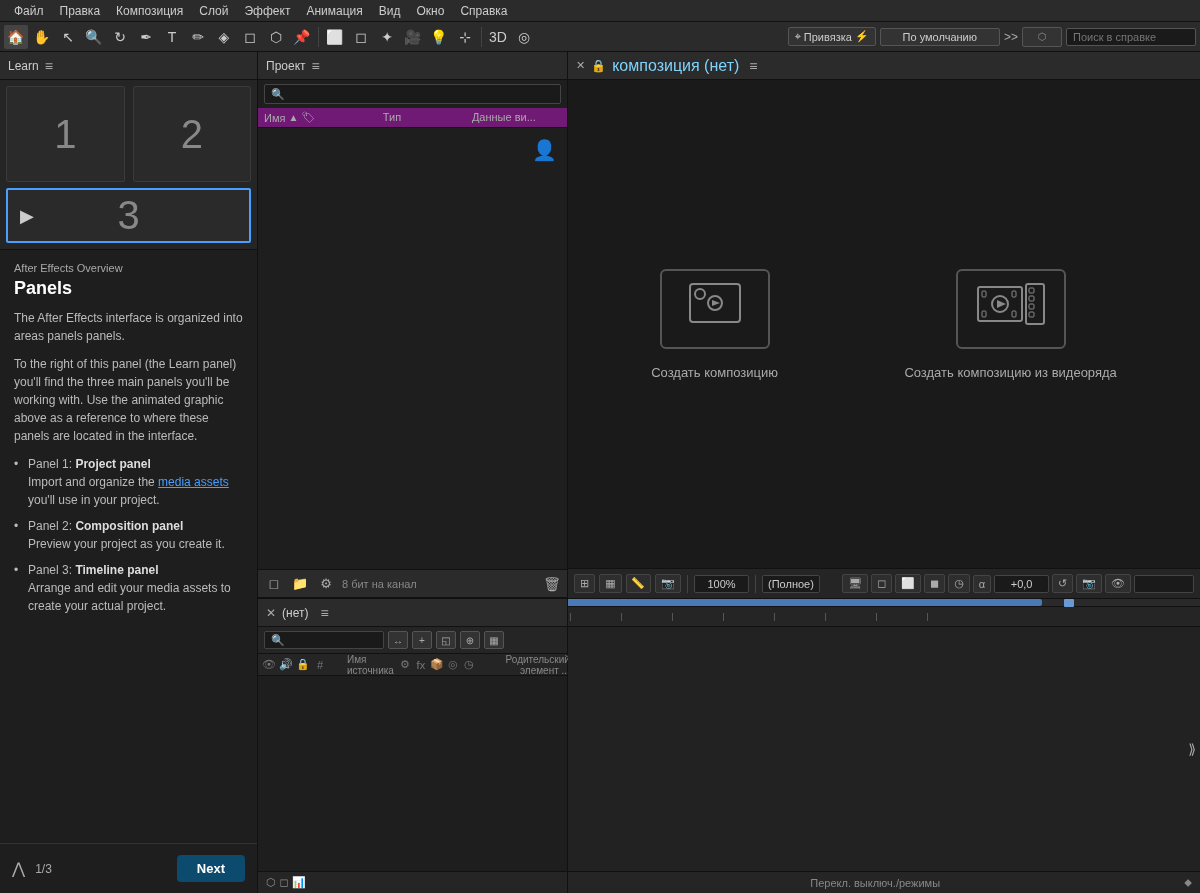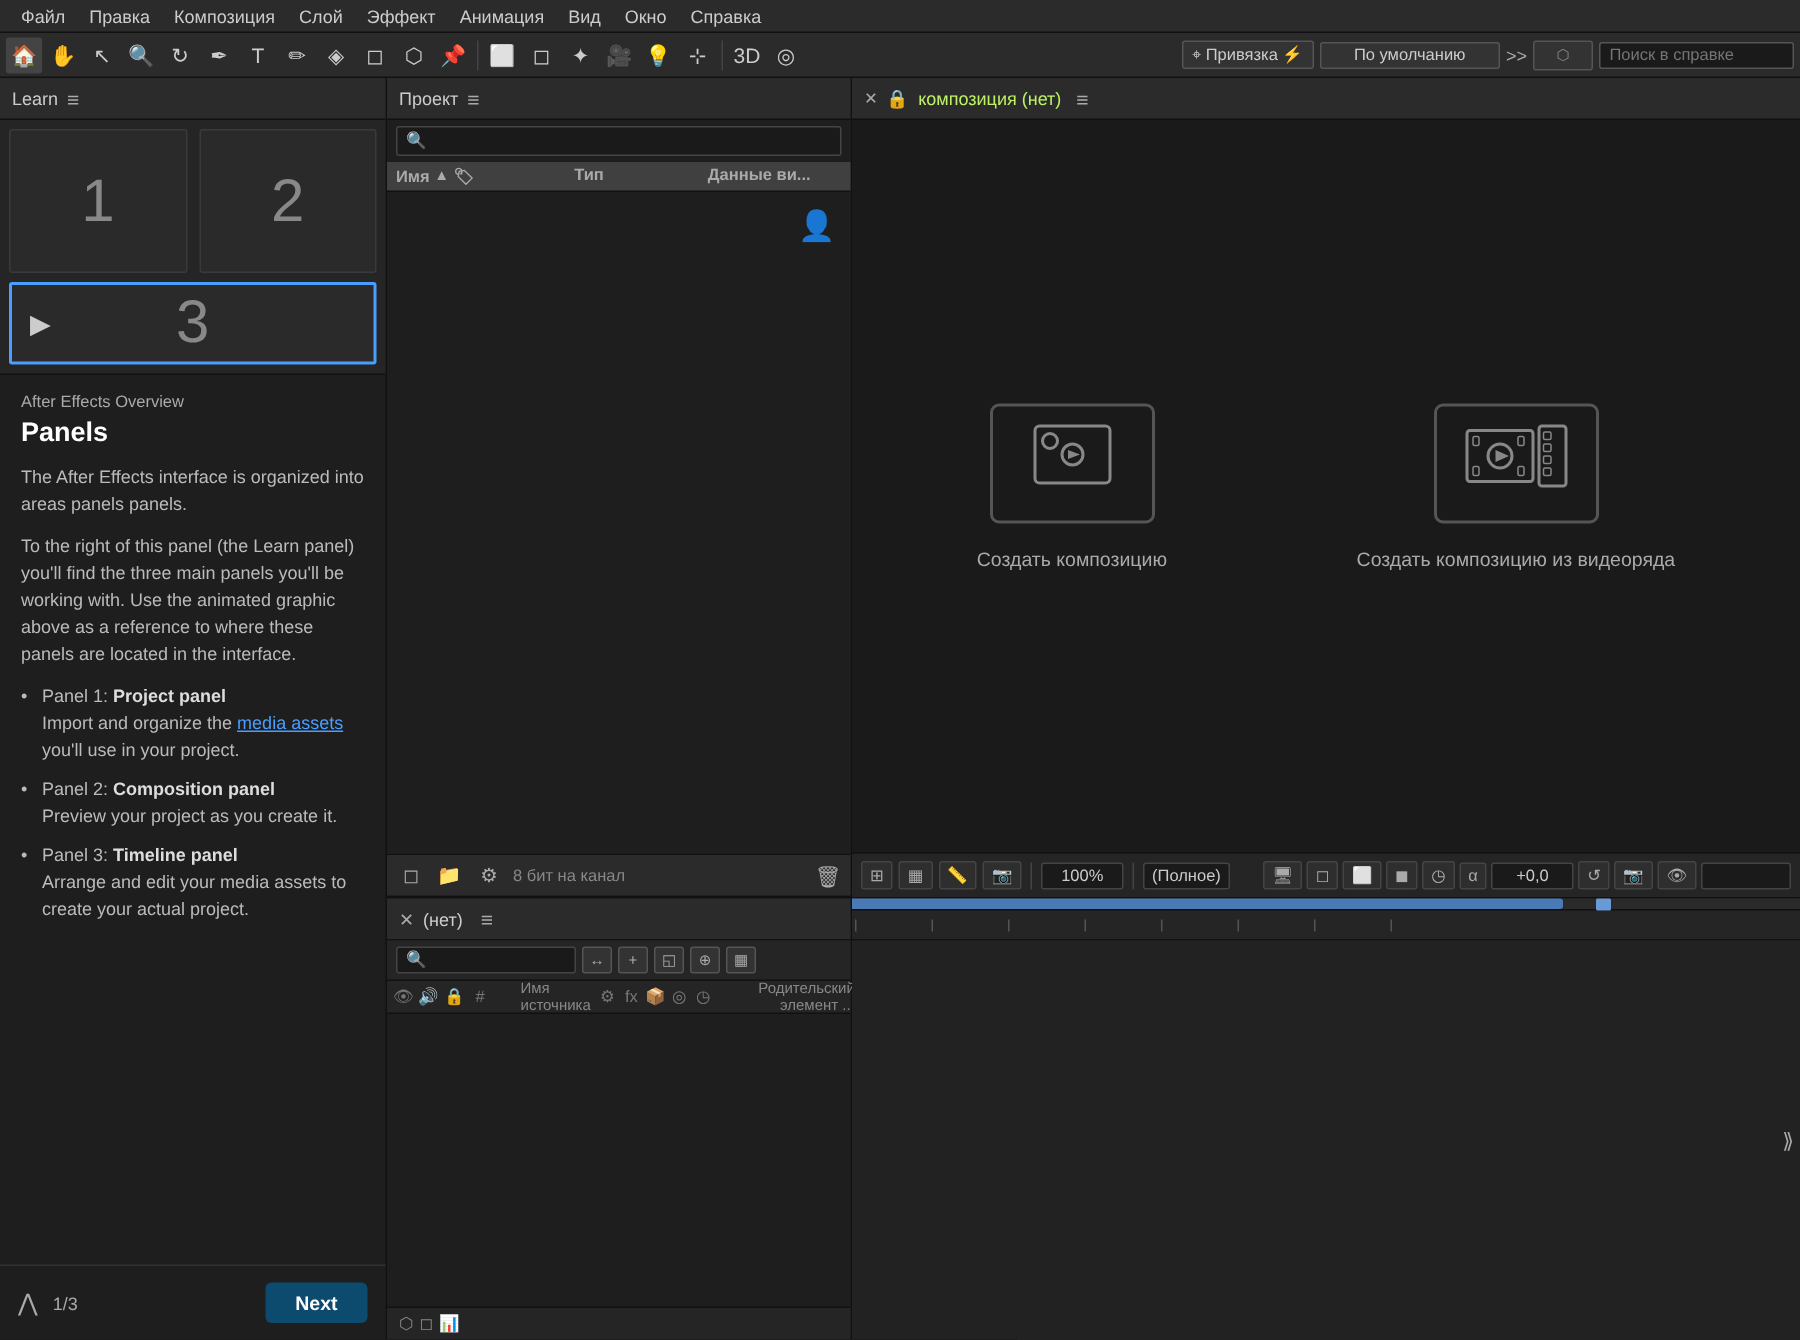--- a/index.html
+++ b/index.html
@@ -298,26 +298,25 @@
       width: 100%;
       background: #1a1a1a;
       border: 1px solid #444;
       color: #ccc;
       font-size: 11px;
       padding: 3px 6px;
       border-radius: 2px;
     }
     .project-table-header {
       display: flex;
-      background: #404040;
+      background: #701a75;
       padding: 3px 6px;
       border-bottom: 1px solid #111;
       font-size: 11px;
       color: #aaa;
-      font-weight: bold;
     }
     .col-name { flex: 2; }
     .col-type { flex: 1.5; }
     .col-data { flex: 1.5; }
     .project-content {
       flex: 1;
       background: #1e1e1e;
       position: relative;
     }
     .project-footer {
@@ -464,22 +463,22 @@
     .comp-close {
       color: #aaa;
       font-size: 11px;
       cursor: pointer;
     }
     .comp-lock-icon {
       color: #aaa;
       font-size: 12px;
     }
     .comp-tab-name {
-      color: #bef264;
-      font-size: 12px;
+      color: #7dd3fc;
+      font-size: 16px;
     }
     .comp-menu-icon {
       color: #aaa;
       font-size: 14px;
       cursor: pointer;
       margin-left: 4px;
     }
 
     
     #comp-view {
@@ -912,16 +911,20 @@
         <div class="rt-tick"></div>
         <div class="rt-tick"></div>
         <div class="rt-tick"></div>
         <div class="rt-tick"></div>
       </div>
 
       <div class="rt-body">
         <div style="position:absolute;right:0;top:50%;transform:translateY(-50%);color:#aaa;font-size:14px;cursor:pointer;padding:4px;">⟫</div>
       </div>
 
+      <div class="timeline-status-bar">
+        <span class="ts-center">Перекл. выключ./режимы</span>
+        <span>⬥</span>
+      </div>
     </div>
   </div>
 
 </div>
 
 </body></html>

